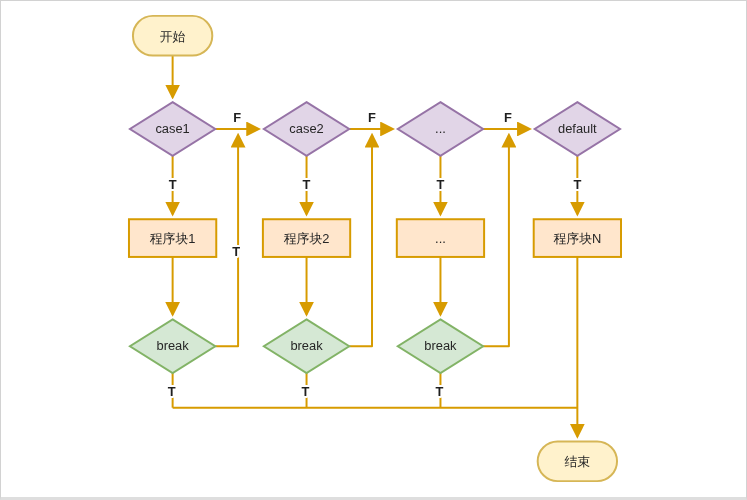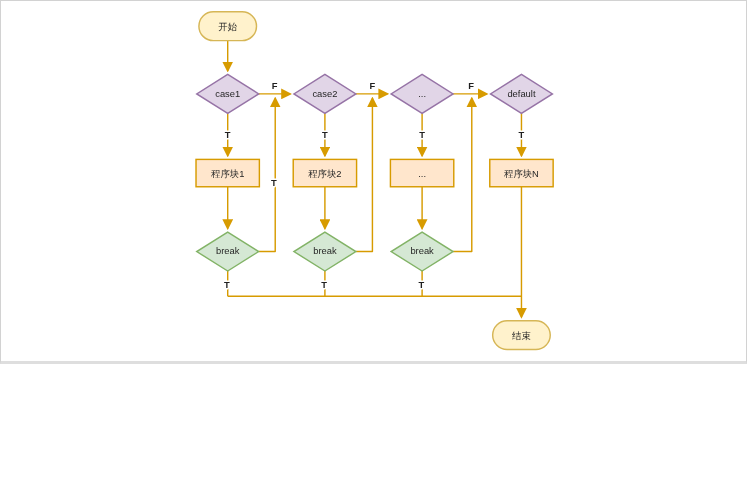--- a/index.html
+++ b/index.html
@@ -1,19 +1,19 @@
 <!DOCTYPE html>
 <html><head>
 <meta charset="utf-8">
 <style>
   html, body { margin: 0; padding: 0; background: #ffffff; }
   .frame {
     position: relative;
     width: 747px;
-    height: 364px;
+    height: 500px;
     box-sizing: border-box;
     background: #ffffff;
     border: 1px solid #d2d2d2;
     border-bottom: 3px solid #dedede;
     overflow: hidden;
     font-family: "Liberation Sans", "DejaVu Sans", sans-serif;
   }
   svg { display: block; width: 100%; height: 100%; }
   .nlabel {
     font-family: "Liberation Sans", "DejaVu Sans", sans-serif;

